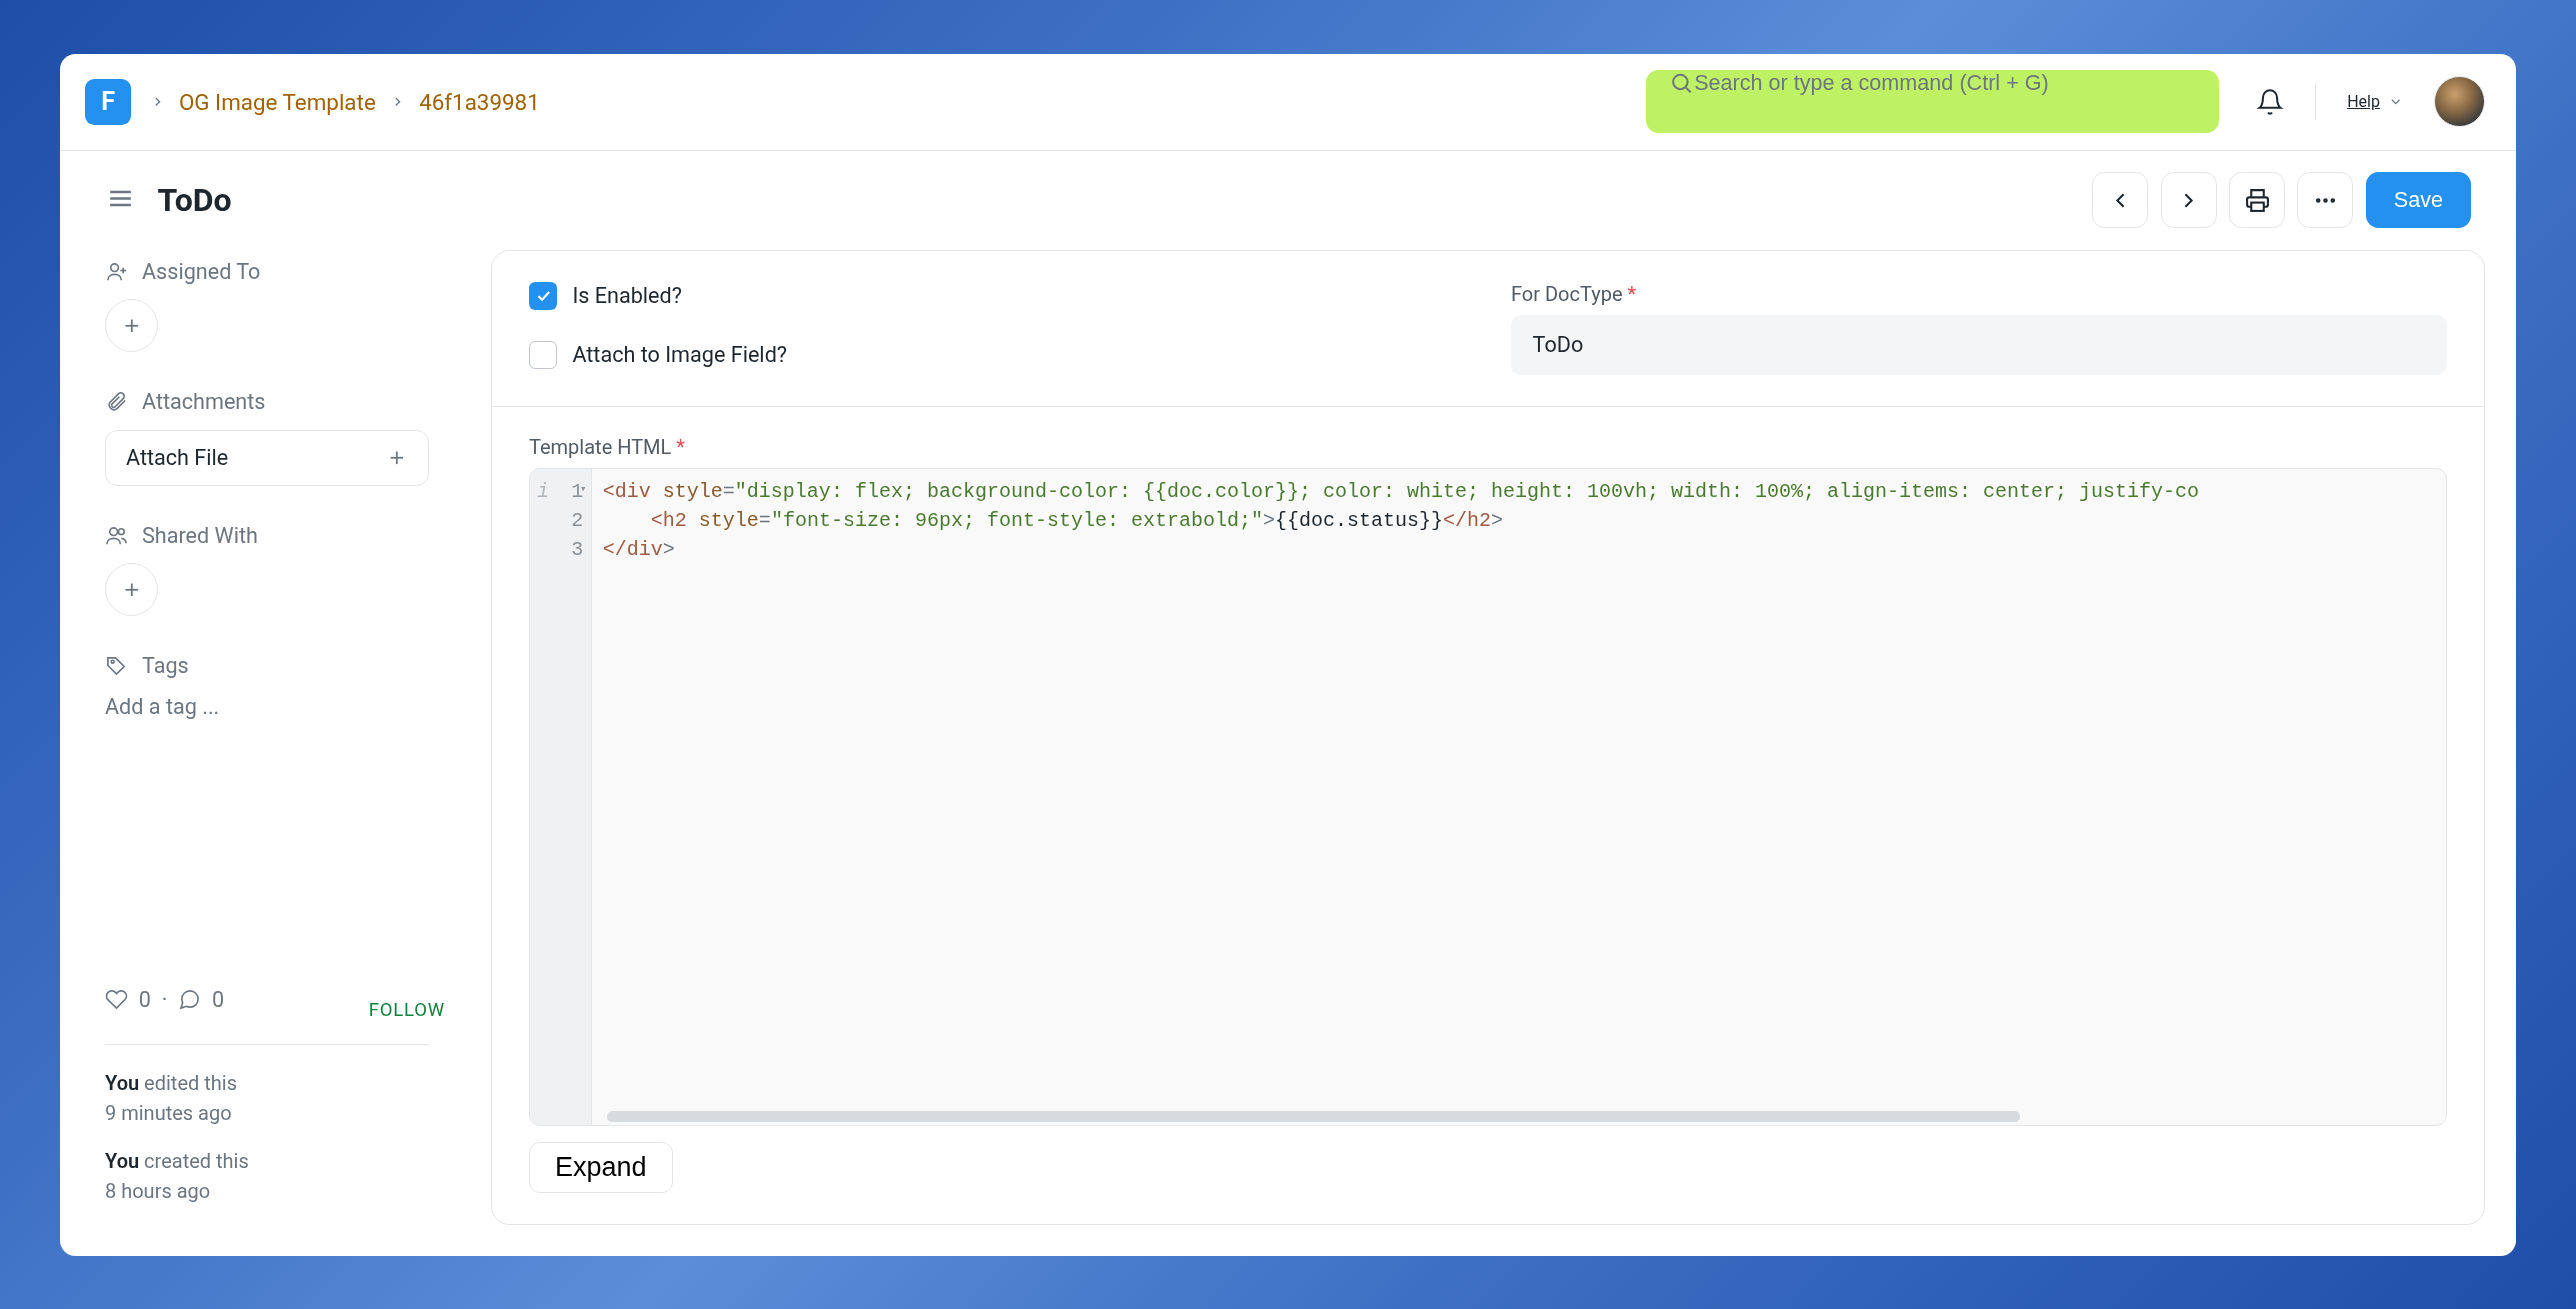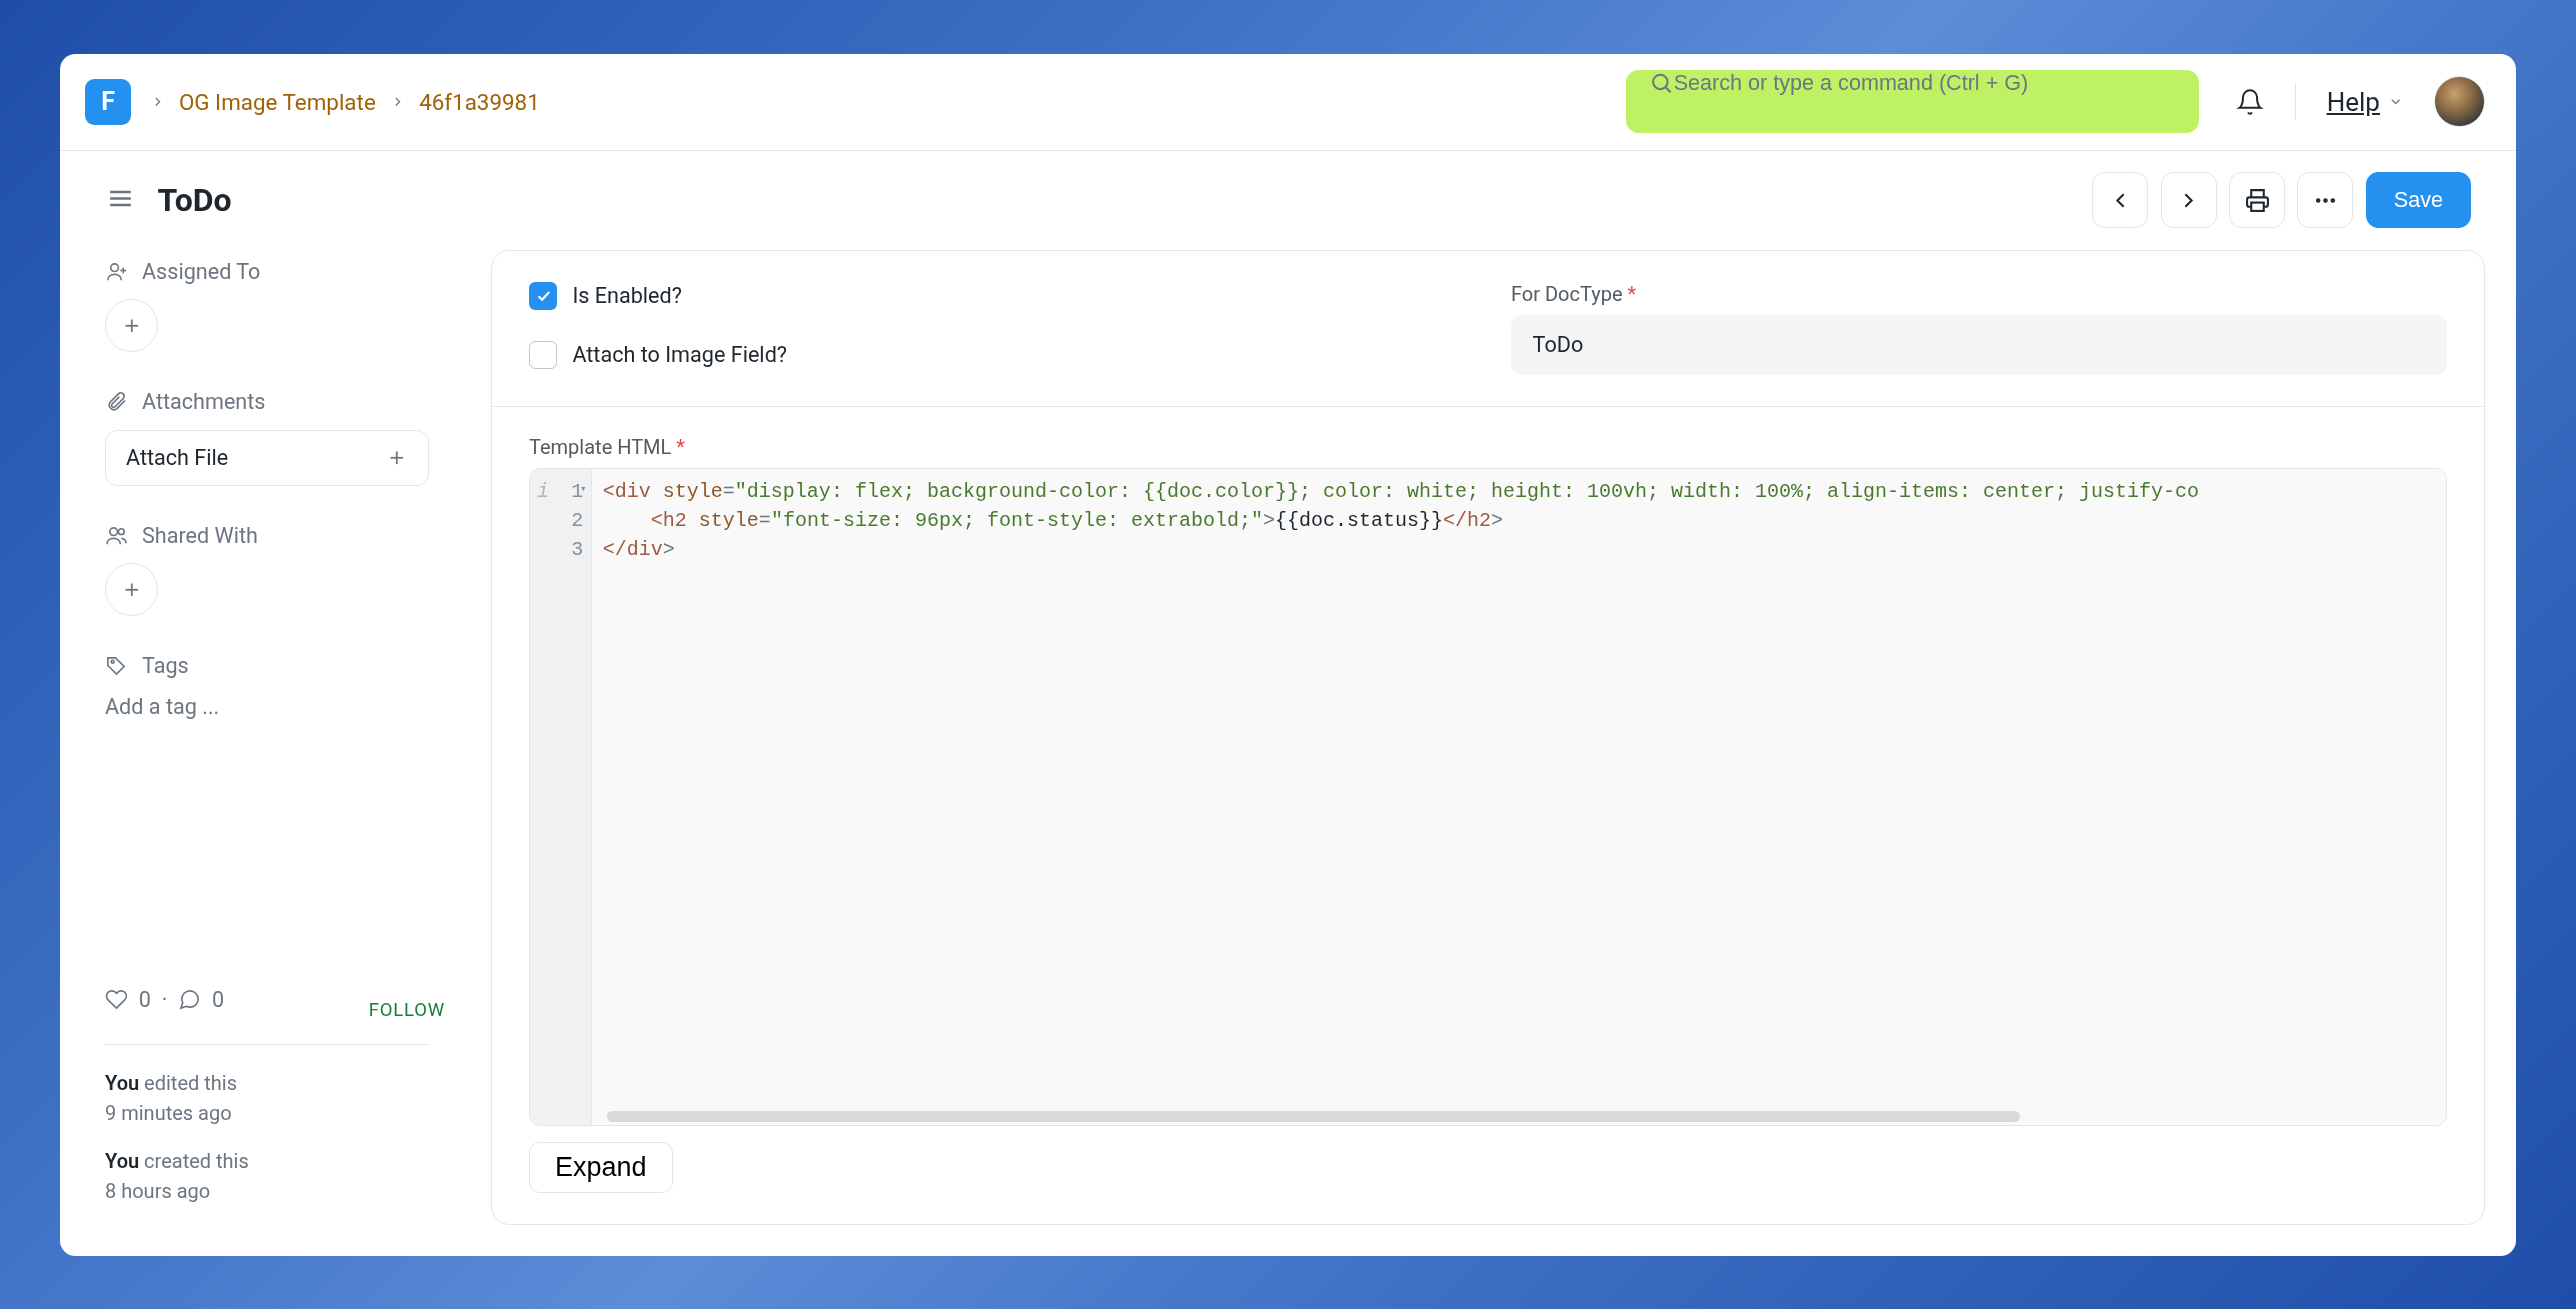--- a/index.html
+++ b/index.html
@@ -100,21 +100,21 @@
     display: flex;
     align-items: center;
   }
   .icon-btn svg { stroke: #1F272E; }
   .divider-v {
     width: 0.8px;
     height: 37px;
     background: #E2E6E9;
   }
   .help-link {
-    font-size: 26px;
+    font-size: 16px;
     color: #1F272E;
     display: flex;
     align-items: center;
     gap: 7.7px;
     cursor: pointer;
     text-decoration: underline;
   }
   .avatar {
     width: 51px;
     height: 51px;

